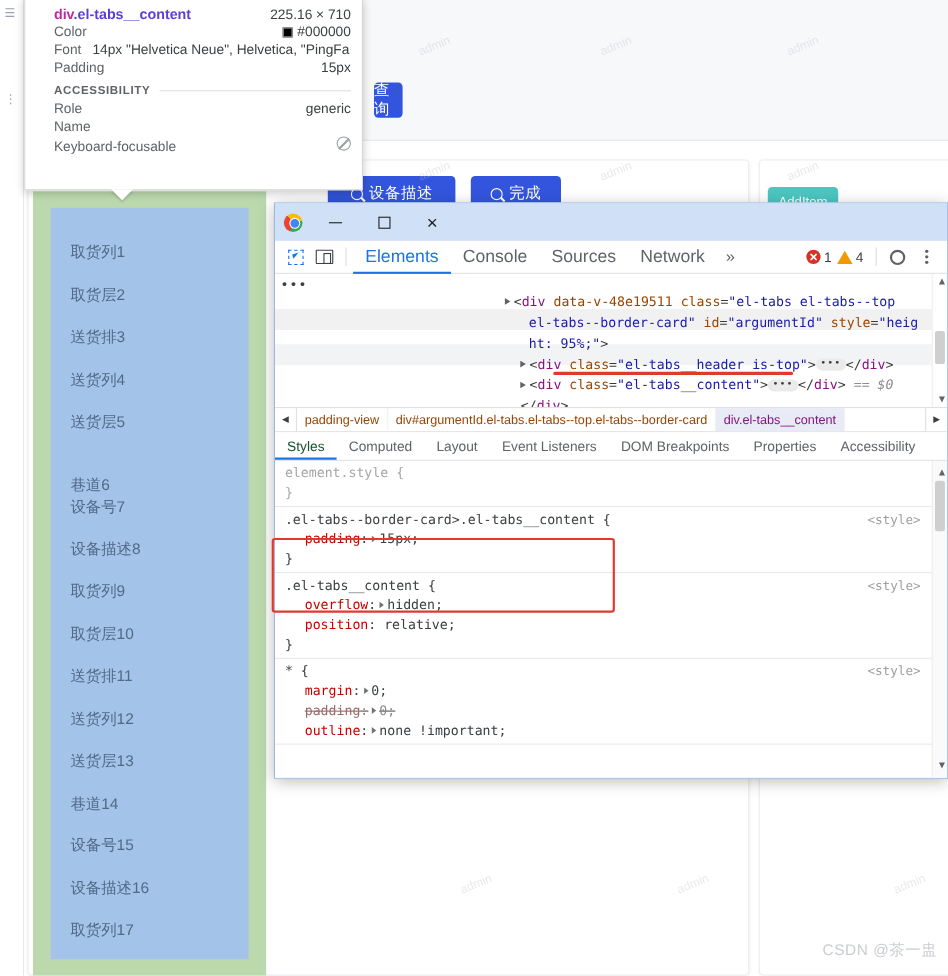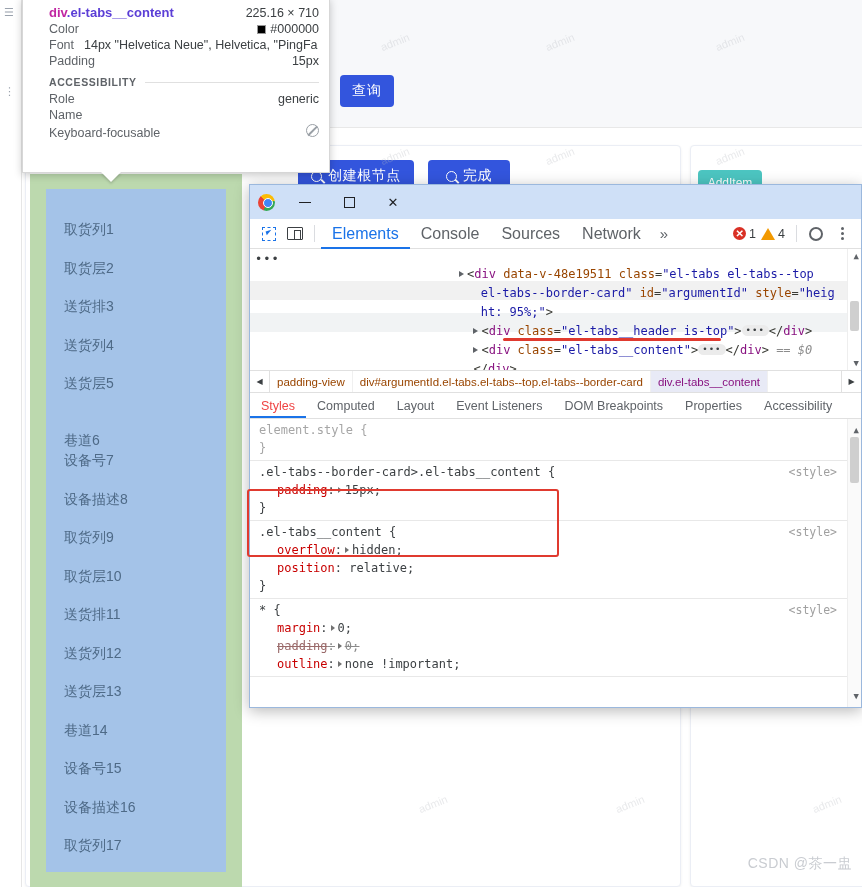--- a/index.html
+++ b/index.html
@@ -19,21 +19,21 @@
     position:absolute; left:0; top:0; width:22px; height:887px;
     background:#ffffff; border-right:1px solid #e6e6e6;
   }
   .rail-icon { position:absolute; left:4px; width:14px; height:12px; color:#9aa2ad; font-size:11px; line-height:12px; }
 
   .bg-toolbar {
     position:absolute; left:22px; top:0; right:0; height:128px;
     background:#f7f8fa; border-bottom:1px solid #e8e8e8;
   }
   .btn-query {
-    position:absolute; left:318px; top:75px; width:54px; height:32px;
+    position:absolute; left:318px; top:75px; width:26px; height:32px;
     background:#3355dd; color:#fff; border-radius:4px;
     font-size:14px; display:flex; align-items:center; justify-content:center;
     letter-spacing:1px;
   }
 
   .bg-cardrow { position:absolute; left:22px; top:129px; right:0; bottom:0; background:#ffffff; }
   .bg-card {
     position:absolute; top:16px; background:#ffffff;
     border:1px solid #ebeef5; border-radius:4px;
     box-shadow:0 1px 3px rgba(0,0,0,.06);
@@ -248,21 +248,21 @@
 
   
   .dt-ptabs {
     height:26px; background:#ffffff; border-bottom:1px solid #e0e0e0;
     display:flex; align-items:stretch; flex:0 0 auto;
   }
   .ptab {
     font-size:12.5px; color:#5f6368; padding:0 11px;
     display:flex; align-items:center; white-space:nowrap;
   }
-  .ptab.active { color:#ef4444; box-shadow:inset 0 -2px 0 #1a73e8; }
+  .ptab.active { color:#14532d; box-shadow:inset 0 -2px 0 #1a73e8; }
 
   
   .dt-filter {
     height:27px; display:flex; align-items:center; gap:7px; padding:0 7px;
     border-bottom:1px solid #e0e0e0; background:#fff; flex:0 0 auto;
   }
   .filter-input {
     flex:1; height:19px; border:1px solid #c4c4c4; border-radius:3px;
     font-size:12px; color:#3c4043; padding:0 5px; background:#fff;
     font-family:"Liberation Sans",sans-serif;
@@ -317,21 +317,21 @@
     <div class="btn-query">查询</div>
   </div>
 
   <div class="bg-cardrow">
     <div class="bg-card" id="card-tree"></div>
     <div class="bg-card" id="card-items"></div>
   </div>
 
   <div class="btn-blue" id="btn-create">
     <span class="mag"></span>
-    <span>创建根节点</span>
+    <span>设备描述</span>
   </div>
   <div class="btn-blue" id="btn-finish">
     <span class="mag"></span>
     <span>完成</span>
   </div>
   <div class="btn-teal">AddItem</div>
 
   <div class="wm" style="left:40px;  top:36px;">admin</div>
   <div class="wm" style="left:40px;  top:128px;">admin</div>
   <div class="wm" style="left:195px; top:36px;">admin</div>

